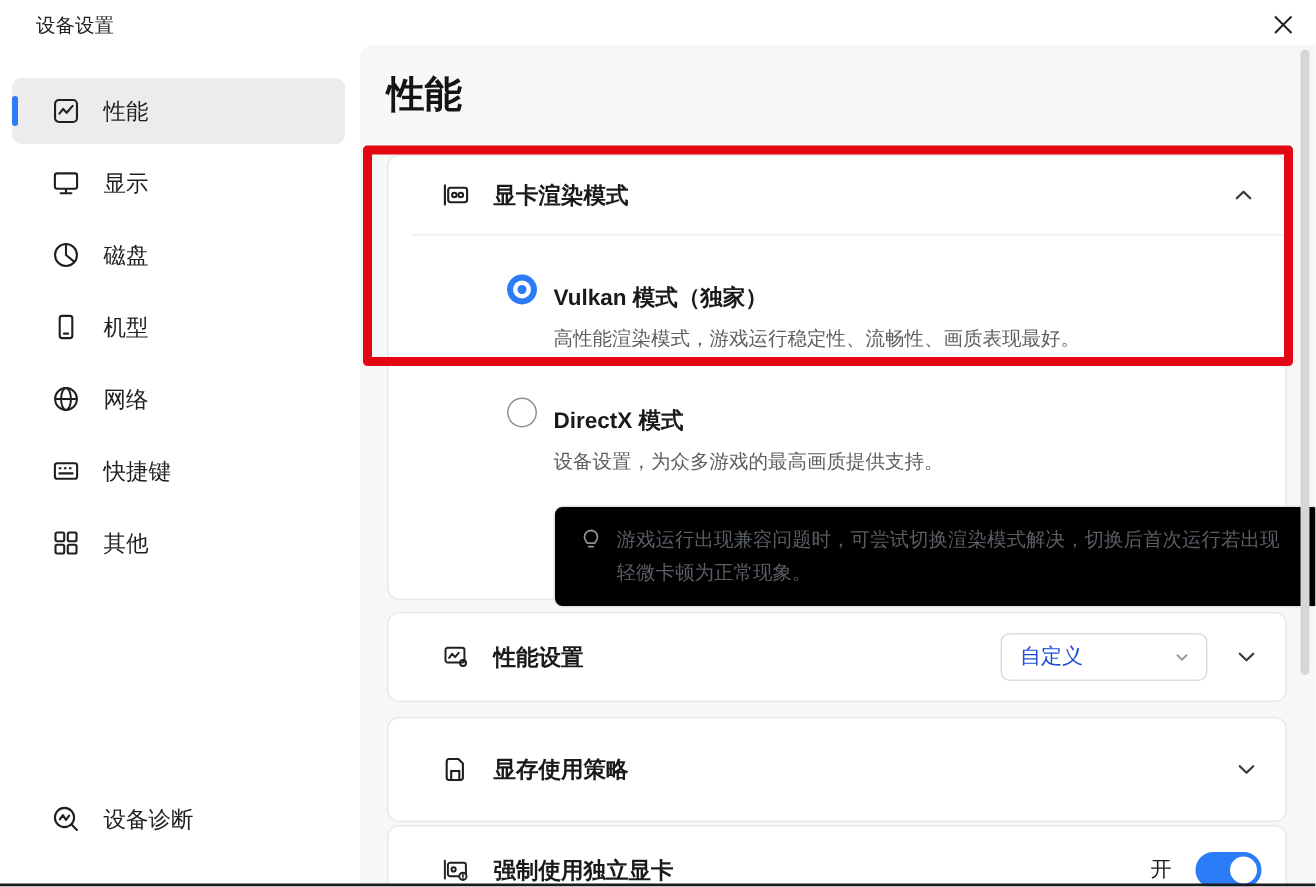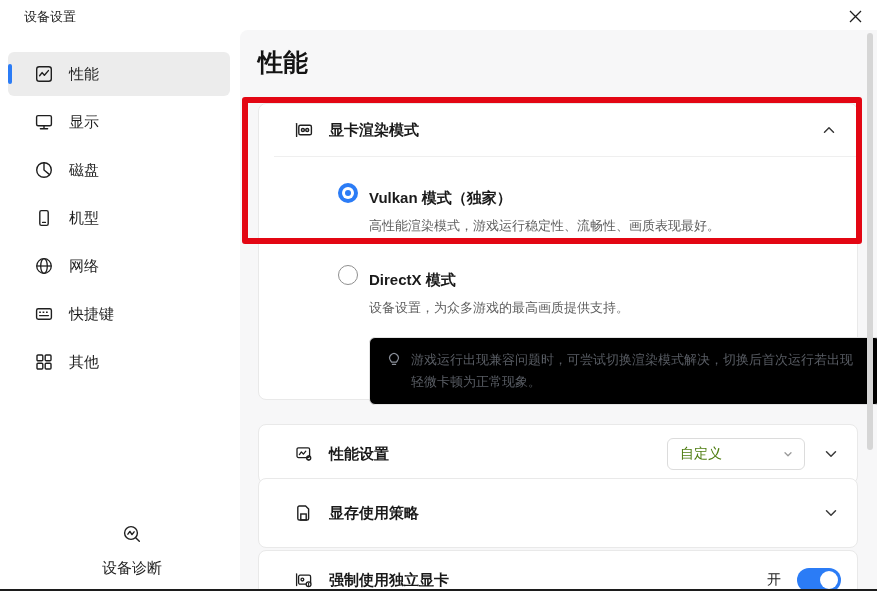--- a/index.html
+++ b/index.html
@@ -14,48 +14,48 @@
   .titlebar{position:absolute;left:0;top:0;right:0;height:30px;background:#fff;}
   .win-title{position:absolute;left:24px;top:8px;font-size:13px;color:#1f1f1f;}
   .close-btn{position:absolute;right:12px;top:6px;width:20px;height:20px;display:flex;align-items:center;justify-content:center;cursor:pointer;}
   
   .sidebar{position:absolute;left:0;top:30px;width:240px;bottom:0;background:#ffffff;}
   .side-nav{position:absolute;left:8px;right:10px;top:22px;display:flex;flex-direction:column;gap:4px;}
   .side-item{position:relative;height:44px;border-radius:6px;display:flex;align-items:center;padding-left:26px;gap:15px;font-size:15px;color:#1f1f1f;cursor:pointer;}
   .side-item.selected{background:#ececec;}
   .side-accent{position:absolute;left:0px;top:12px;bottom:12px;width:3.5px;border-radius:2px;background:#2b7cf6;}
   .side-icon{width:20px;height:20px;display:flex;}
-  .side-item-footer{position:absolute;left:8px;right:10px;top:494px;height:44px;border-radius:6px;display:flex;align-items:center;padding-left:26px;gap:15px;font-size:15px;cursor:pointer;flex-direction:column;}
+  .side-item-footer{position:absolute;left:8px;right:10px;top:494px;height:44px;border-radius:6px;display:flex;align-items:center;padding-left:26px;gap:15px;font-size:15px;cursor:pointer;}
   
   .main{position:absolute;left:240px;top:30px;right:0;bottom:0;background:#f7f7f8;border-top-left-radius:8px;overflow:hidden;}
   .page-title{position:absolute;left:18px;top:16px;font-size:25px;font-weight:600;color:#141414;}
   .card{position:absolute;left:18px;width:600px;background:#fff;border:1px solid #e9e9e9;border-radius:8px;box-sizing:border-box;padding-left:15px;}
   .card-render{top:73px;height:297px;}
-  .card-perf{top:378px;height:60px;margin-top:16px;}
+  .card-perf{top:378px;height:60px;}
   .card-vram{top:448px;height:70px;}
   .card-dgpu{top:520px;height:60px;}
   .card-header{height:52px;display:flex;align-items:center;padding:0 18px 0 20px;gap:15px;border-bottom:1px solid #efefef;}
   .row-card{display:flex;align-items:center;height:100%;padding:0 16px 0 20px;gap:15px;}
   .sec-icon{width:20px;height:20px;display:flex;flex:none;}
   .sec-title{font-size:15px;font-weight:600;color:#1a1a1a;}
   .hdr-chevron{margin-left:auto;width:20px;height:20px;display:flex;cursor:pointer;}
   .card-body{padding:20px 28px 0 64px;}
   .radio-row{display:flex;align-items:center;gap:11px;cursor:pointer;}
   .radio-on{width:20px;height:20px;border-radius:50%;background:#2b7cf6;position:relative;flex:none;}
   .radio-on::before{content:"";position:absolute;left:4px;top:4px;width:12px;height:12px;border-radius:50%;background:#fff;}
   .radio-on::after{content:"";position:absolute;left:7px;top:7px;width:6px;height:6px;border-radius:50%;background:#2b7cf6;}
   .radio-off{width:18px;height:18px;border-radius:50%;background:#fff;border:1.5px solid #8f8f8f;flex:none;}
   .radio-label{font-size:15px;font-weight:600;color:#1a1a1a;margin-top:12px;}
   .radio-desc{margin:9px 0 0 31px;font-size:13px;color:#5e5e5e;}
   .opt2{margin-top:24px;}
   .tip-box{margin:20px 0 0 31px;border:1px solid #e4e4e4;background:#000000;border-radius:6px;padding:11px 16px;display:flex;gap:9px;width:478px;}
   .tip-icon{width:16px;height:16px;flex:none;margin-top:2px;}
   .tip-text{font-size:13px;line-height:1.7;color:#595d64;}
   .right-controls{margin-left:auto;display:flex;align-items:center;gap:16px;}
-  .dropdown{width:138px;height:32px;border:1px solid #dcdcdc;border-radius:6px;background:#fff;display:flex;align-items:center;justify-content:space-between;padding:0 10px 0 12px;box-sizing:border-box;font-size:14px;color:#4d7c0f;cursor:pointer;}
+  .dropdown{width:138px;height:32px;border:1px solid #dcdcdc;border-radius:6px;background:#fff;display:flex;align-items:center;justify-content:space-between;padding:0 10px 0 12px;box-sizing:border-box;font-size:14px;color:#1d4ed8;cursor:pointer;}
   .toggle-label{font-size:14px;color:#1a1a1a;}
   .toggle{width:44px;height:24px;border-radius:12px;background:#2b7cf6;position:relative;cursor:pointer;flex:none;}
   .toggle-knob{position:absolute;right:3px;top:3px;width:18px;height:18px;border-radius:50%;background:#fff;}
   
   .scrollbar{position:absolute;right:3px;top:0;bottom:0;width:8px;}
   .scroll-thumb{position:absolute;right:1px;top:3px;width:6px;height:417px;border-radius:3px;background:#d6d6d6;cursor:pointer;}
   
   .annotation-box{position:absolute;left:242px;top:97px;width:620px;height:147px;border:6px solid #e30613;border-radius:3px;box-sizing:border-box;z-index:50;pointer-events:none;}
   .window-edge{position:absolute;left:0;right:0;bottom:0;height:2px;background:#1c1c1c;z-index:60;}
   svg{display:block;}

